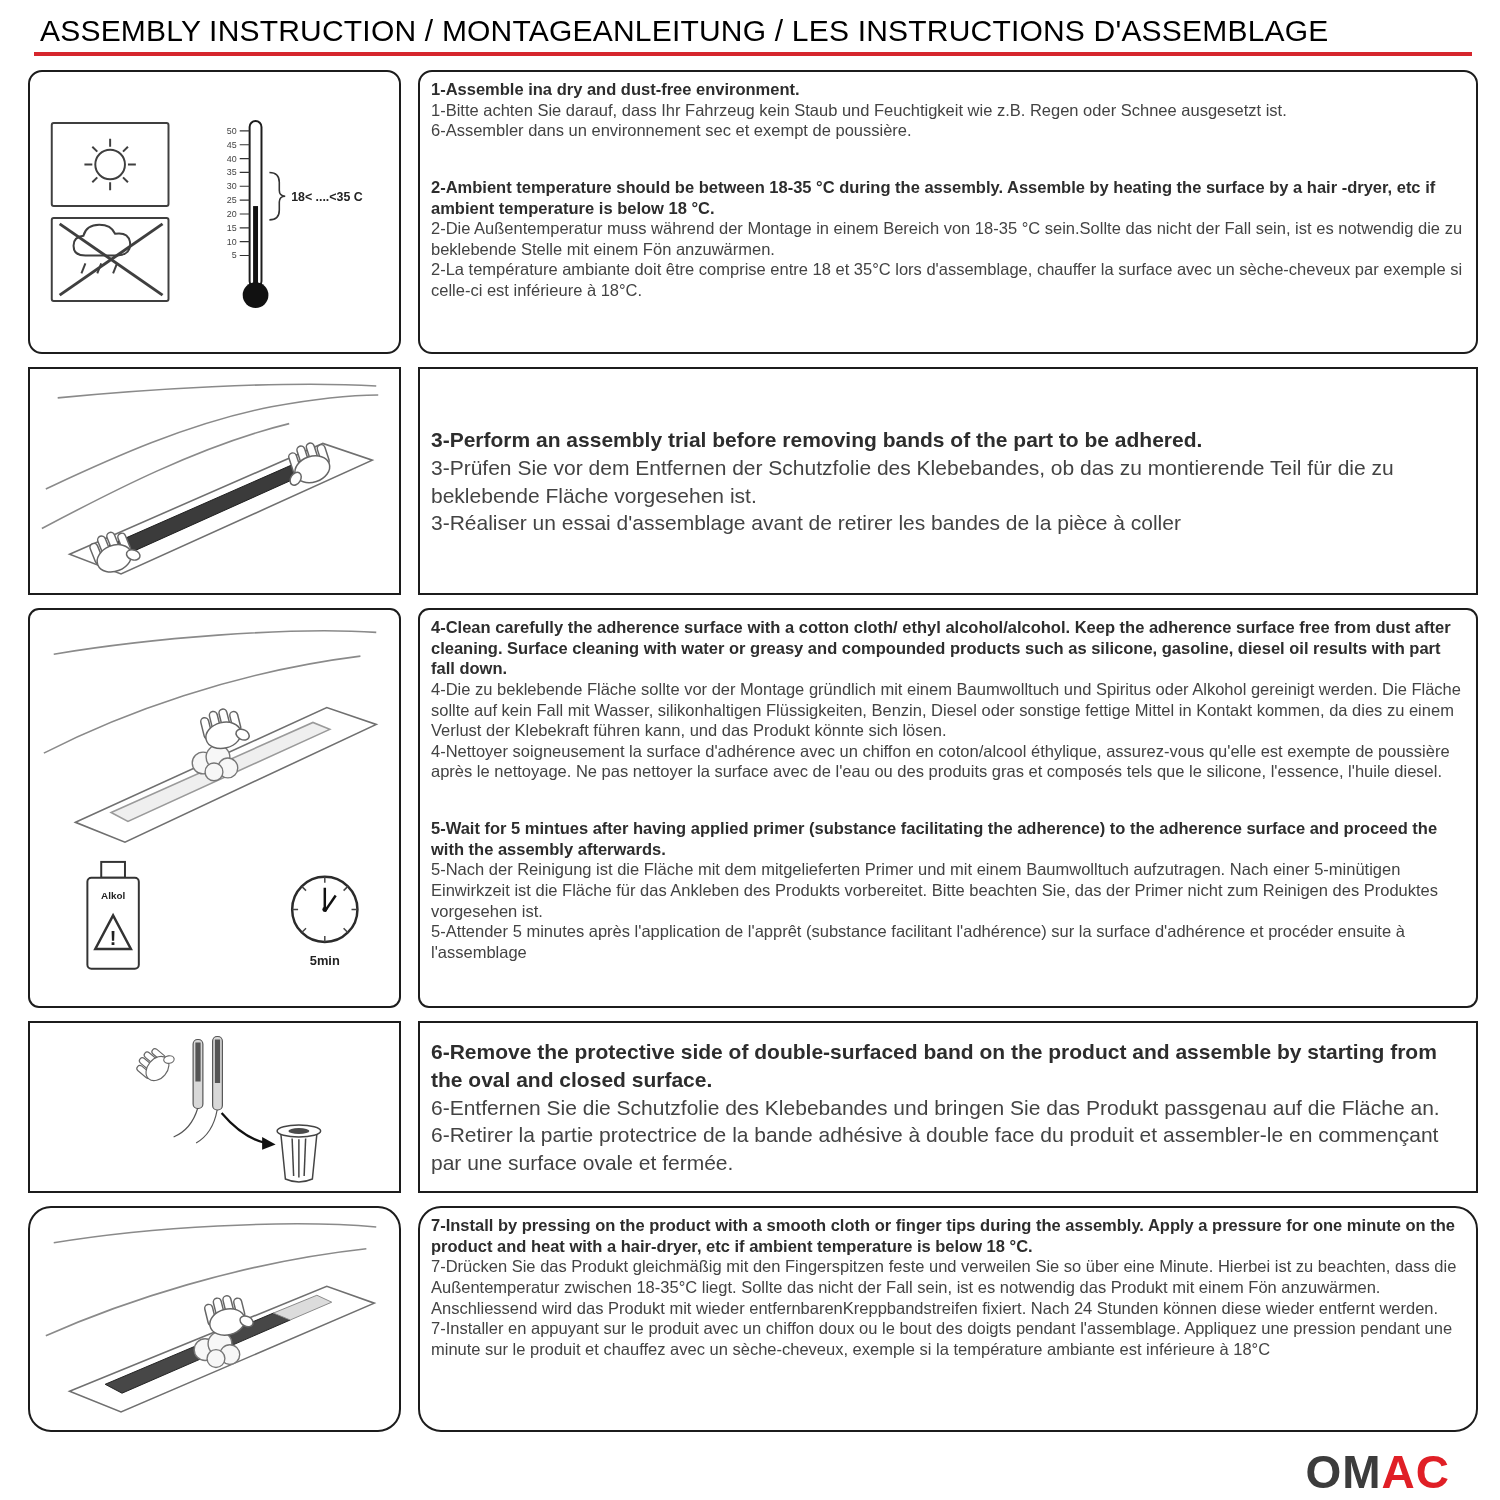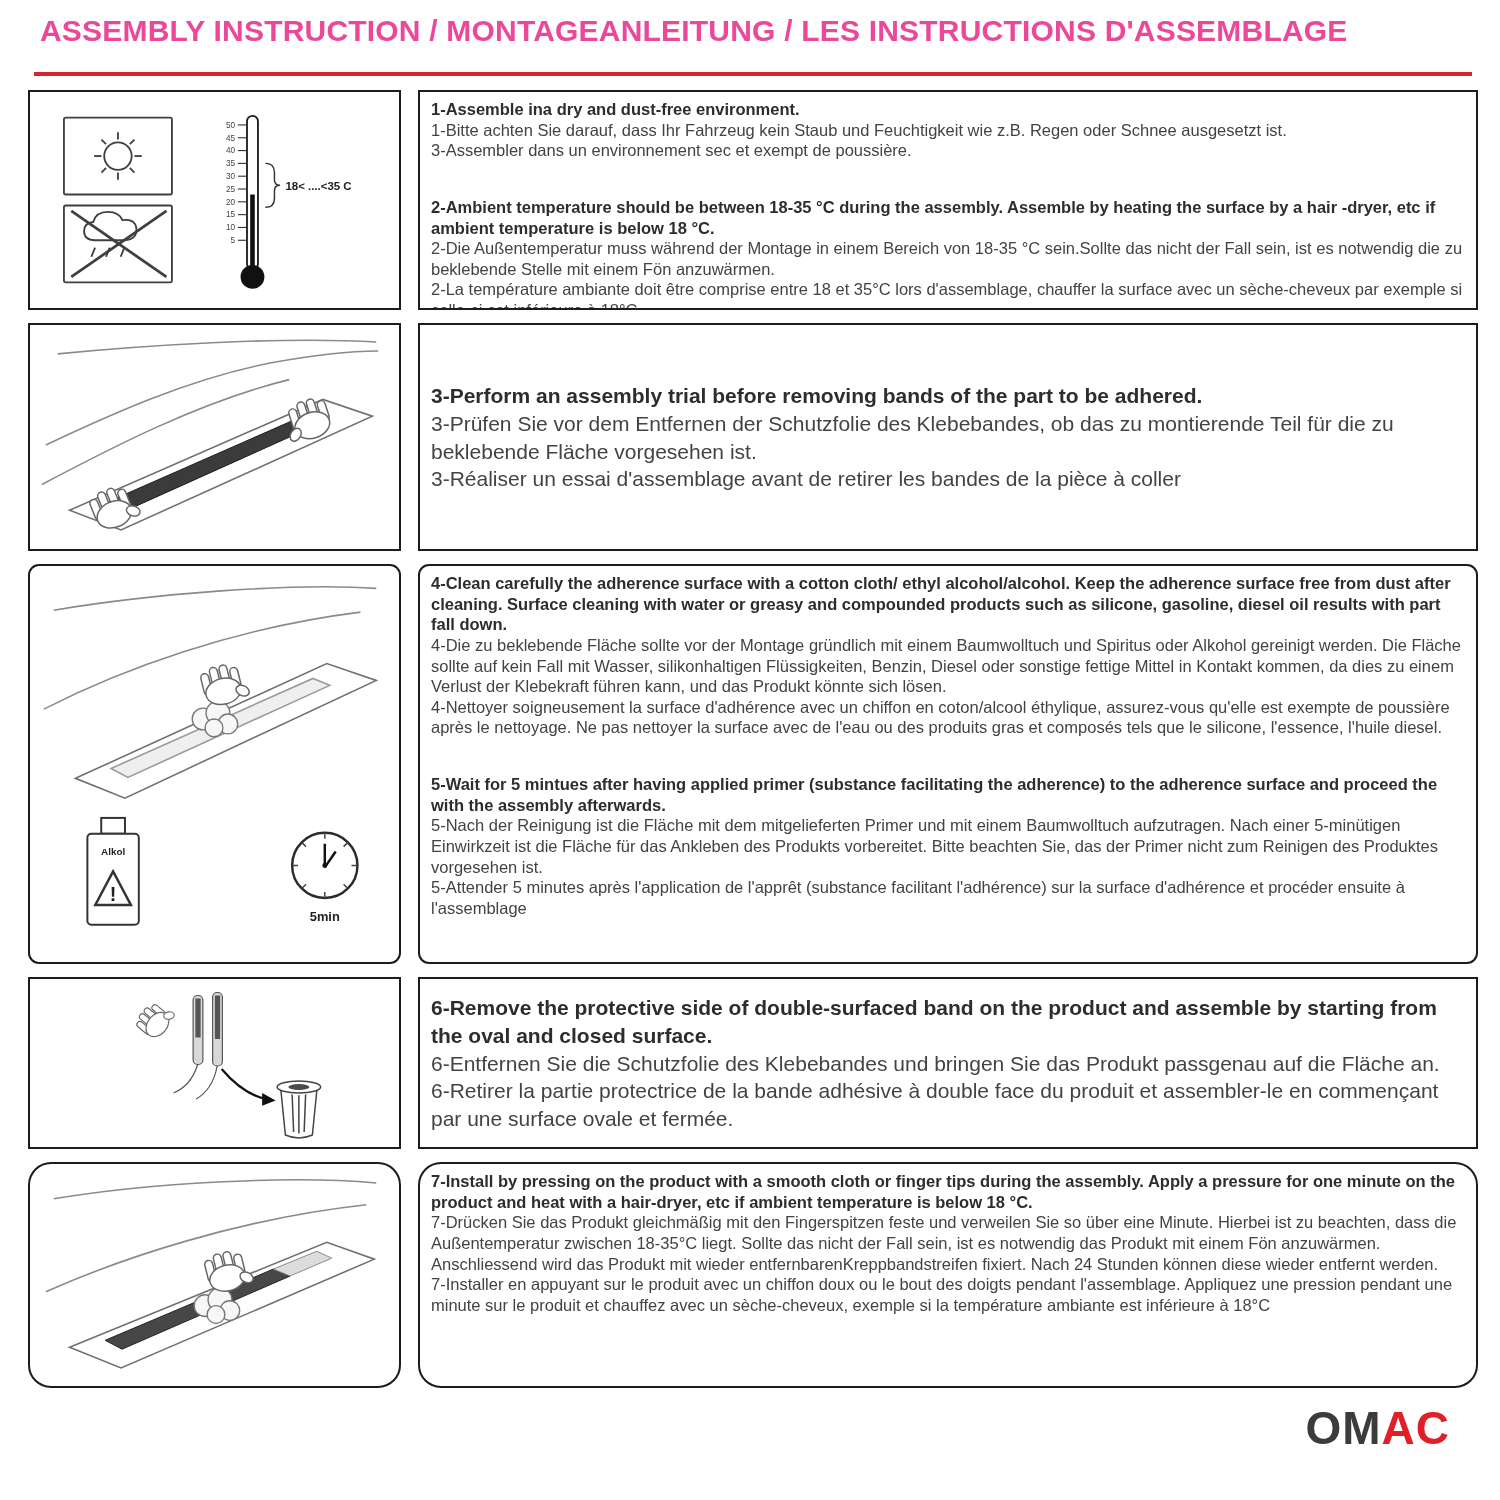--- a/index.html
+++ b/index.html
@@ -4,30 +4,30 @@
 <style>
   * { margin:0; padding:0; box-sizing:border-box; }
   html,body { background:#ffffff; }
   body {
     width:1500px; height:1500px; overflow:hidden; position:relative;
     font-family:"Liberation Sans", sans-serif; color:#3d3d3d;
   }
   .page { position:absolute; inset:0; padding:10px 22px 0 28px; }
 
   .header-title {
-    color:#ec4899; font-size:30px; font-weight:bold; letter-spacing:.2px;
-    padding:4px 12px 24px 12px; white-space:nowrap;
+    color:#000000; font-size:30px; font-weight:normal; letter-spacing:.2px;
+    padding:4px 12px 4px 12px; white-space:nowrap;
   }
   .header-rule { height:4px; background:#d6262d; margin:0 6px 14px 6px; }
 
   .row { display:flex; gap:17px; margin-bottom:13px; }
   .box { border:2px solid #1c1c1c; background:#fff; }
   .illus { flex:0 0 373px; overflow:hidden; }
   .textbox { flex:1; padding:7px 10px 6px 11px; overflow:hidden; }
-  .r1 .box { height:220px; }
+  .r1 .box { height:284px;border-radius:14px; }
   .r2 .box { height:228px; }
   .r3 .box { height:400px;border-radius:11px; }
   .r4 .box { height:172px; }
   .r5 .box { height:226px;border-radius:23px; }
 
   .t p { font-size:16.5px; line-height:1.25; color:#434343; }
   .t p.b { font-weight:bold; color:#2d2d2d; }
   .t p.gap { margin-top:36px; }
   .vcenter { display:flex; flex-direction:column; justify-content:center; }
   .big p { font-size:21px; line-height:1.33; }
@@ -103,21 +103,21 @@
           <text class="tick" x="209" y="151" text-anchor="end">10</text>
           <text class="tick" x="209" y="165" text-anchor="end">5</text>
           <path d="M242,78 Q252,78 252,88 L252,96 Q252,102 258,102 Q252,102 252,108 L252,116 Q252,126 242,126" fill="none" stroke="#333" stroke-width="1.6"></path>
           <text class="thermo-label" x="264" y="107">18&lt; ....&lt;35 C</text>
         </g>
       </svg>
     </div>
     <div class="box textbox t">
       <p class="b">1-Assemble ina dry and dust-free environment.</p>
       <p>1-Bitte achten Sie darauf, dass Ihr Fahrzeug kein Staub und Feuchtigkeit wie z.B. Regen oder Schnee ausgesetzt ist.</p>
-      <p>3-Assembler dans un environnement sec et exempt de poussière.</p>
+      <p>6-Assembler dans un environnement sec et exempt de poussière.</p>
       <p class="b gap">2-Ambient temperature should be between 18-35 °C  during the assembly. Assemble by heating the surface by a hair -dryer, etc if ambient temperature is below 18 °C.</p>
       <p>2-Die Außentemperatur muss während der Montage in einem Bereich von 18-35 °C  sein.Sollte das nicht der Fall sein, ist es notwendig die zu beklebende Stelle mit einem Fön anzuwärmen.</p>
       <p>2-La température ambiante doit être comprise entre 18 et 35°C lors d'assemblage, chauffer la surface avec un sèche-cheveux par exemple si celle-ci est inférieure à 18°C.</p>
     </div>
   </div>
 
   <div class="row r2">
     <div class="box illus">
       <svg viewBox="0 0 373 224">
         <g stroke="#8a8a8a" fill="none" stroke-width="1.6">

